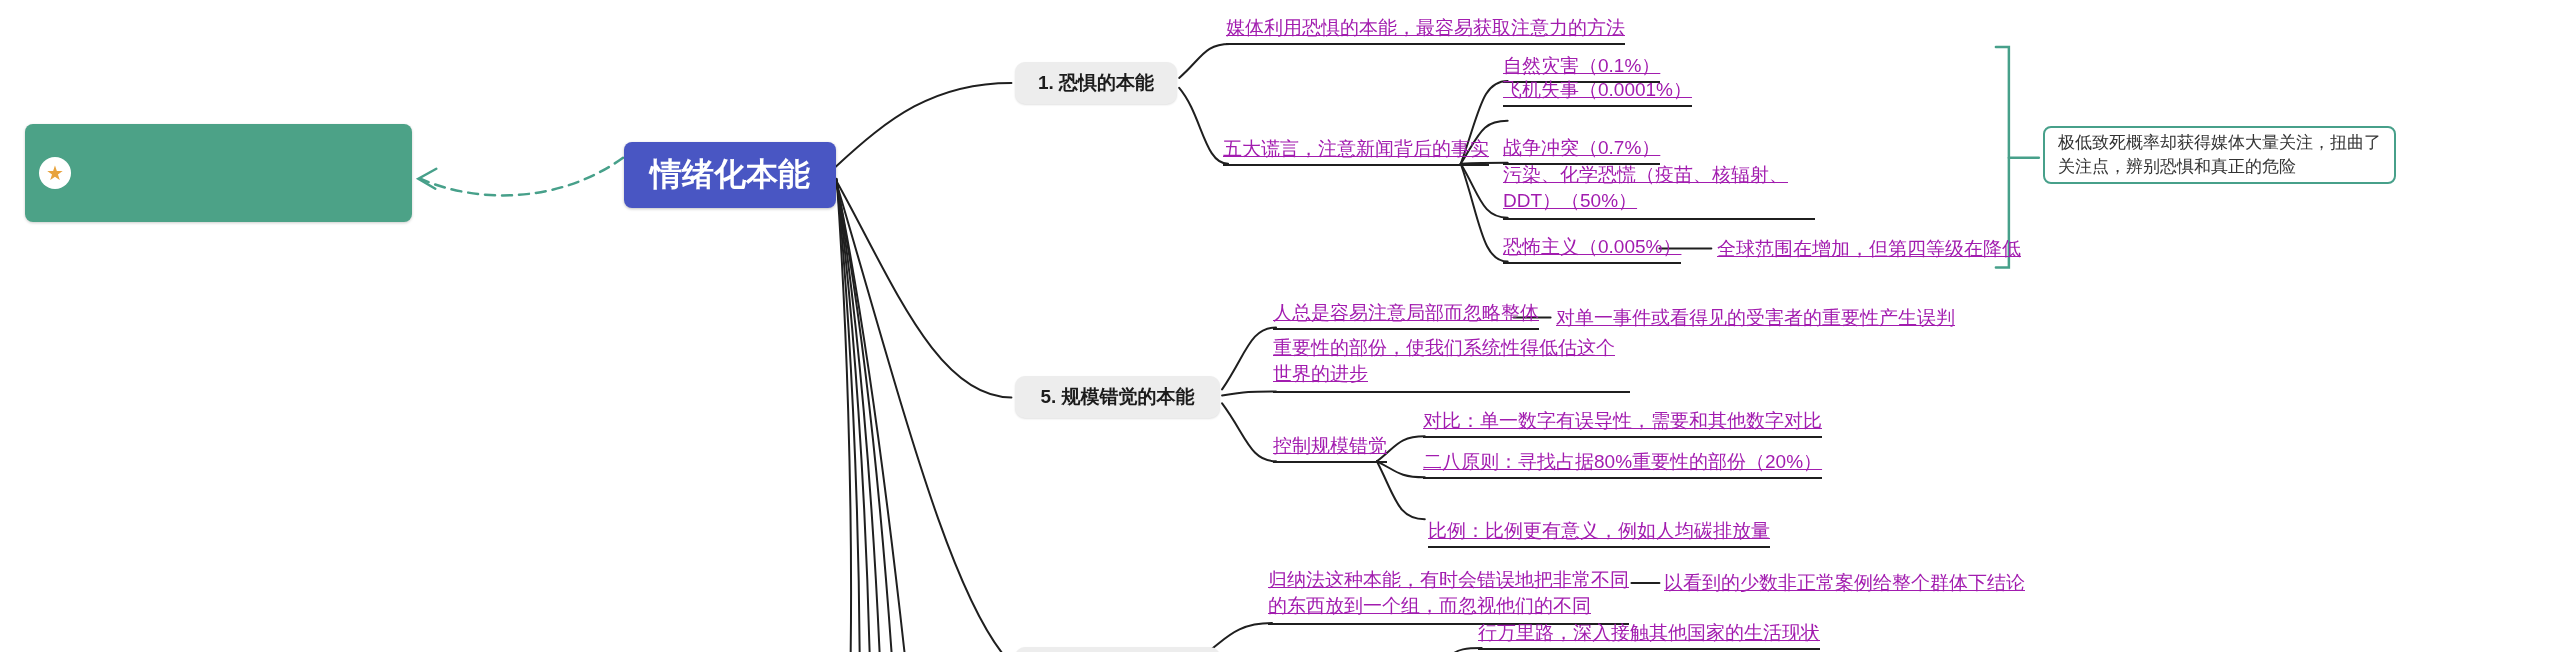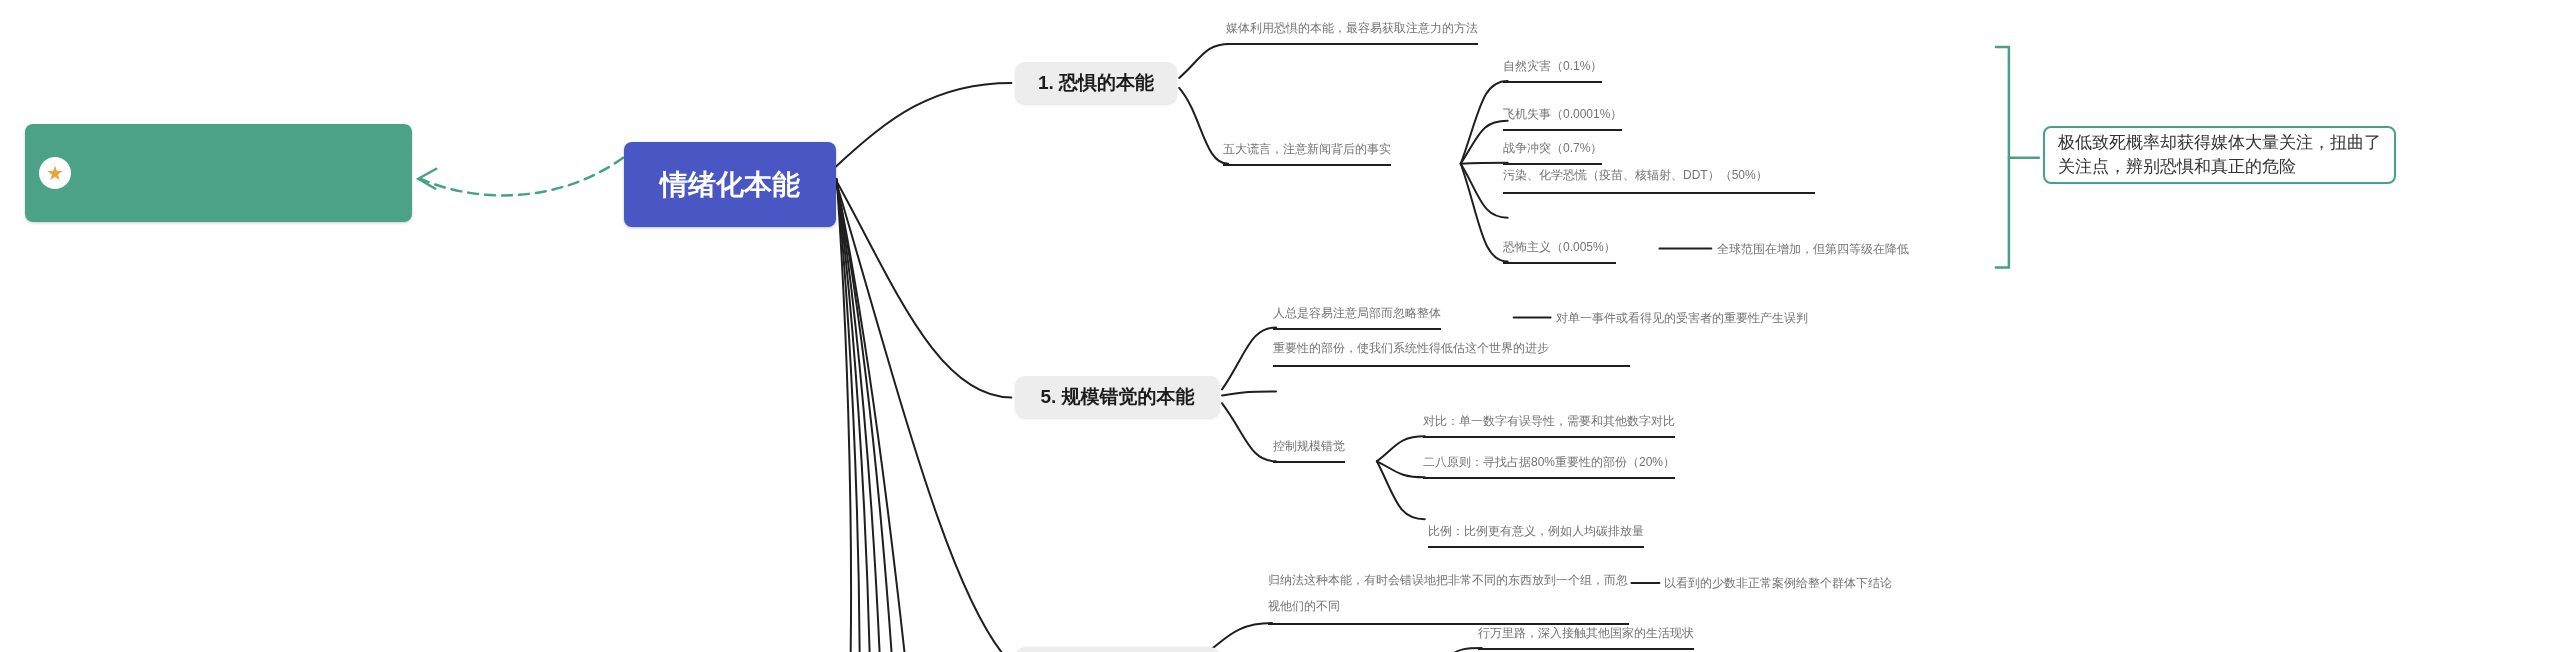--- a/index.html
+++ b/index.html
@@ -2,34 +2,34 @@
 <html><head>
 <meta charset="utf-8">
 <style>
   html,body{margin:0;padding:0;background:#ffffff;}
   #canvas{
     position:relative;width:2576px;height:653px;overflow:hidden;background:#ffffff;
     font-family:"Liberation Sans",sans-serif;
   }
   svg.lines{position:absolute;left:0;top:0;pointer-events:none;}
   .leaf{
-    position:absolute;font-size:12px;line-height:22px;color:#737373;
-    white-space:nowrap;padding-bottom:4px;border-bottom:2px solid #1f1f1f;
+    position:absolute;font-size:19px;line-height:22px;color:#a21caf;
+    white-space:nowrap;padding-bottom:4px;border-bottom:2px solid #1f1f1f;text-decoration:underline;
   }
   .leaf.wrap{white-space:normal;line-height:26px;}
   .leaf.noline{border-bottom:none;padding-bottom:0;}
   .node{
     position:absolute;background:#ededed;border-radius:10px;
     font-weight:bold;font-size:19px;color:#1c1c1c;
     display:flex;align-items:center;justify-content:center;
     box-shadow:0 1px 2px rgba(0,0,0,0.12);
   }
   .central{
-    position:absolute;left:624px;top:142px;width:212px;height:85px;
-    background:#4956c3;border-radius:8px;color:#ffffff;font-weight:bold;font-size:28px;
+    position:absolute;left:624px;top:142px;width:212px;height:66px;
+    background:#4956c3;border-radius:8px;color:#ffffff;font-weight:bold;font-size:32px;
     display:flex;align-items:center;justify-content:center;
     box-shadow:0 1px 3px rgba(0,0,0,0.25);
   }
   .floating{
     position:absolute;left:25px;top:124px;width:387px;height:98px;box-sizing:border-box;
     background:#4ca287;border-radius:8px;color:#ffffff;font-size:23px;line-height:32px;
     display:flex;align-items:center;gap:12px;padding:8px 16px 8px 14px;
     box-shadow:0 1px 3px rgba(0,0,0,0.2);
   }
   .star-badge{
@@ -97,21 +97,21 @@
   <div class="central">情绪化本能</div>
 
   <div class="node" style="left:1015px;top:62px;width:162px;height:42px;">1. 恐惧的本能</div>
 
   <div class="leaf" style="left:1226px;top:17px;">媒体利用恐惧的本能，最容易获取注意力的方法</div>
 
   <div class="leaf" style="left:1223px;top:138px;">五大谎言，注意新闻背后的事实</div>
 
   <div class="leaf" style="left:1503px;top:55px;">自然灾害（0.1%）</div>
 
-  <div class="leaf" style="left:1503px;top:103px;text-align:center;">飞机失事（0.0001%）</div>
+  <div class="leaf" style="left:1503px;top:79px;text-align:center;">飞机失事（0.0001%）</div>
 
   <div class="leaf" style="left:1503px;top:137px;">战争冲突（0.7%）</div>
 
   <div class="leaf wrap" style="left:1503px;top:162px;width:312px;">污染、化学恐慌（疫苗、核辐射、DDT）（50%）</div>
 
   <div class="leaf" style="left:1503px;top:236px;">恐怖主义（0.005%）</div>
 
   <div class="leaf noline" style="left:1717px;top:238px;">全球范围在增加，但第四等级在降低</div>
 
   <div class="callout">极低致死概率却获得媒体大量关注，扭曲了关注点，辨别恐惧和真正的危险</div>

